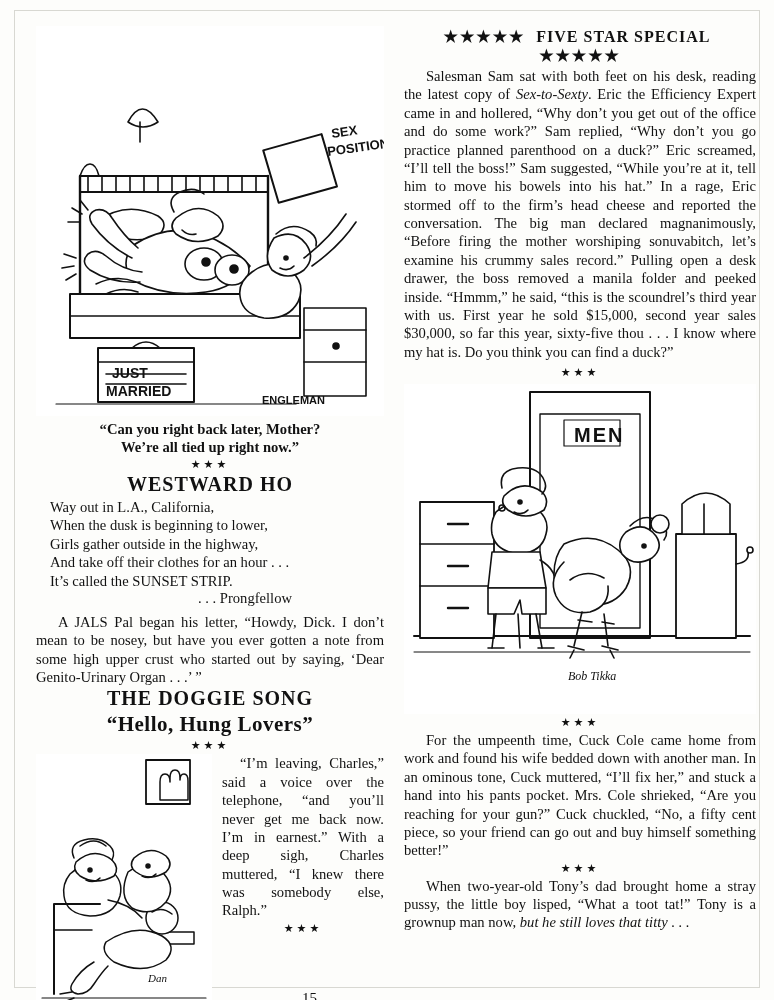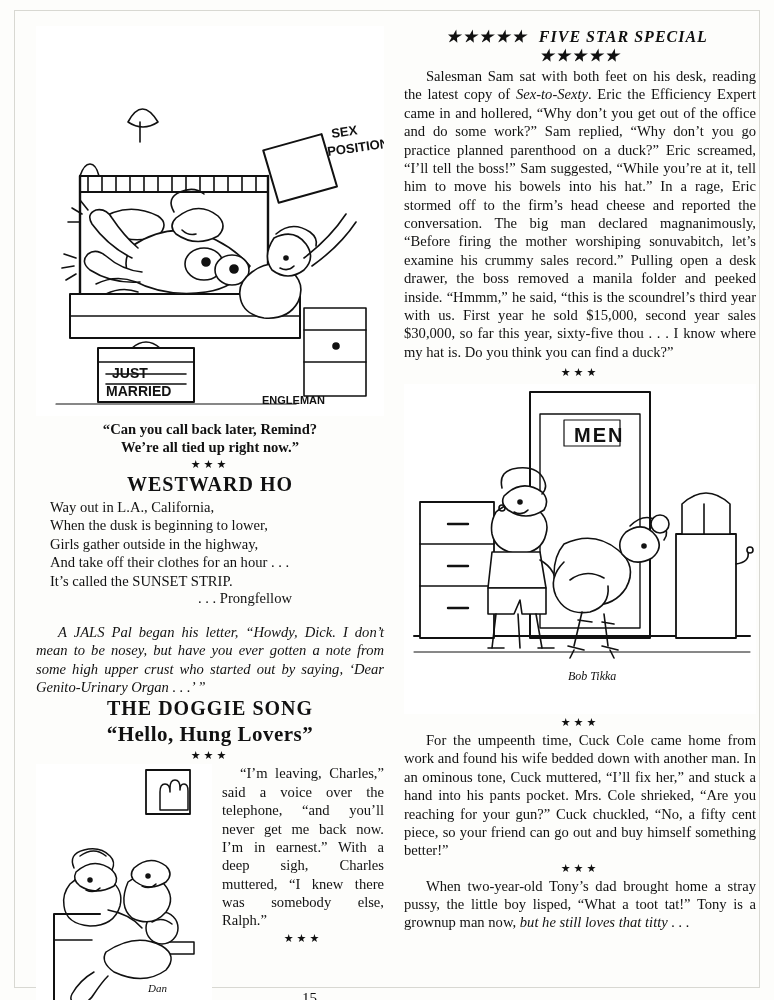--- a/index.html
+++ b/index.html
@@ -195,38 +195,38 @@
         </g>
         <text x="296" y="112" font-family="'Liberation Sans', sans-serif" font-size="13" font-weight="bold" fill="#111" transform="rotate(-8 296 112)">SEX</text>
         <text x="292" y="130" font-family="'Liberation Sans', sans-serif" font-size="13" font-weight="bold" fill="#111" transform="rotate(-8 292 130)">POSITIONS</text>
         <text x="76" y="352" font-family="'Liberation Sans', sans-serif" font-size="14" font-weight="bold" fill="#111">JUST</text>
         <text x="70" y="370" font-family="'Liberation Sans', sans-serif" font-size="14" font-weight="bold" fill="#111">MARRIED</text>
         <text x="226" y="378" font-family="'Liberation Sans', sans-serif" font-size="11" font-weight="bold" fill="#111">ENGLEMAN</text>
       </svg>
     </div>
 
     <div class="caption">
-      <span>“Can you call back later, Remind?</span><br>
+      <span>“Can you right back later, Mother?</span><br>
       <span>We’re all tied up right now.”</span>
     </div>
 
     <div class="stars">★★★</div>
 
     <div class="hdr-big">WESTWARD HO</div>
 
     <div class="poem">
       <div>Way out in L.A., California,</div>
       <div>When the dusk is beginning to lower,</div>
       <div>Girls gather outside in the highway,</div>
       <div>And take off their clothes for an hour . . .</div>
       <div>It’s called the SUNSET STRIP.</div>
     </div>
     <div class="poem-attr">. . . Prongfellow</div>
 
-    <p style="margin-top:16px;font-style:italic;">A JALS Pal began his letter, “Howdy, Dick. I don’t mean to be nosey, but have you ever gotten a note from some high upper crust who started out by saying, ‘Dear Genito-Urinary Organ . . .’ ”</p>
+    <p style="margin-top:6px;">A JALS Pal began his letter, “Howdy, Dick. I don’t mean to be nosey, but have you ever gotten a note from some high upper crust who started out by saying, ‘Dear Genito-Urinary Organ . . .’ ”</p>
 
     <div class="hdr-big" style="">THE DOGGIE SONG</div>
     <div class="hdr" style="font-variant:normal;font-size:21px;">“Hello, Hung Lovers”</div>
     <div class="stars">★★★</div>
 
     <div class="wrapblock">
       <div class="wrapfloat">
         <svg width="176" height="250" viewBox="0 0 176 250" xmlns="http://www.w3.org/2000/svg">
           <rect x="0" y="0" width="176" height="250" fill="#ffffff"></rect>
           <g stroke="#111" fill="none" stroke-width="1.5" stroke-linecap="round" stroke-linejoin="round">
@@ -270,21 +270,21 @@
         <p>“I’m leaving, Charles,” said a voice over the telephone, “and you’ll never get me back now. I’m in earnest.” With a deep sigh, Charles muttered, “I knew there was somebody else, Ralph.”</p>
         <div class="stars">★★★</div>
 
       </div>
     </div>
 
   </div>
 
   <div class="col-right">
 
-    <div class="hdr-big" style="font-size:16px;font-style:italic;">
+    <div class="hdr-big" style="font-size:16px;">
       <span style="letter-spacing:2px;">★★★★★</span>
       <span style="margin:0 6px;">FIVE STAR SPECIAL</span>
       <span style="letter-spacing:2px;">★★★★★</span>
     </div>
 
     <p style="margin-top:2px;">
       <span>Salesman Sam sat with both feet on his desk, reading the latest copy of </span><span class="italic">Sex-to-Sexty</span><span>.  Eric the Efficiency Expert came in and hollered, “Why don’t you get out of the office and do some work?” Sam replied, “Why don’t you go practice planned parenthood on a duck?” Eric screamed, “I’ll tell the boss!” Sam suggested, “While you’re at it, tell him to move his bowels into his hat.” In a rage, Eric stormed off to the firm’s head cheese and reported the conversation. The big man declared magnanimously, “Before firing the mother worshiping sonuvabitch, let’s examine his crummy sales record.” Pulling open a desk drawer, the boss removed a manila folder and peeked inside. “Hmmm,” he said, “this is the scoundrel’s third year with us. First year he sold $15,000, second year sales $30,000, so far this year, sixty-five thou . . . I know where my hat is. Do you think you can find a duck?”</span>
     </p>
 
     <div class="stars" style="margin:6px 0;">★★★</div>

